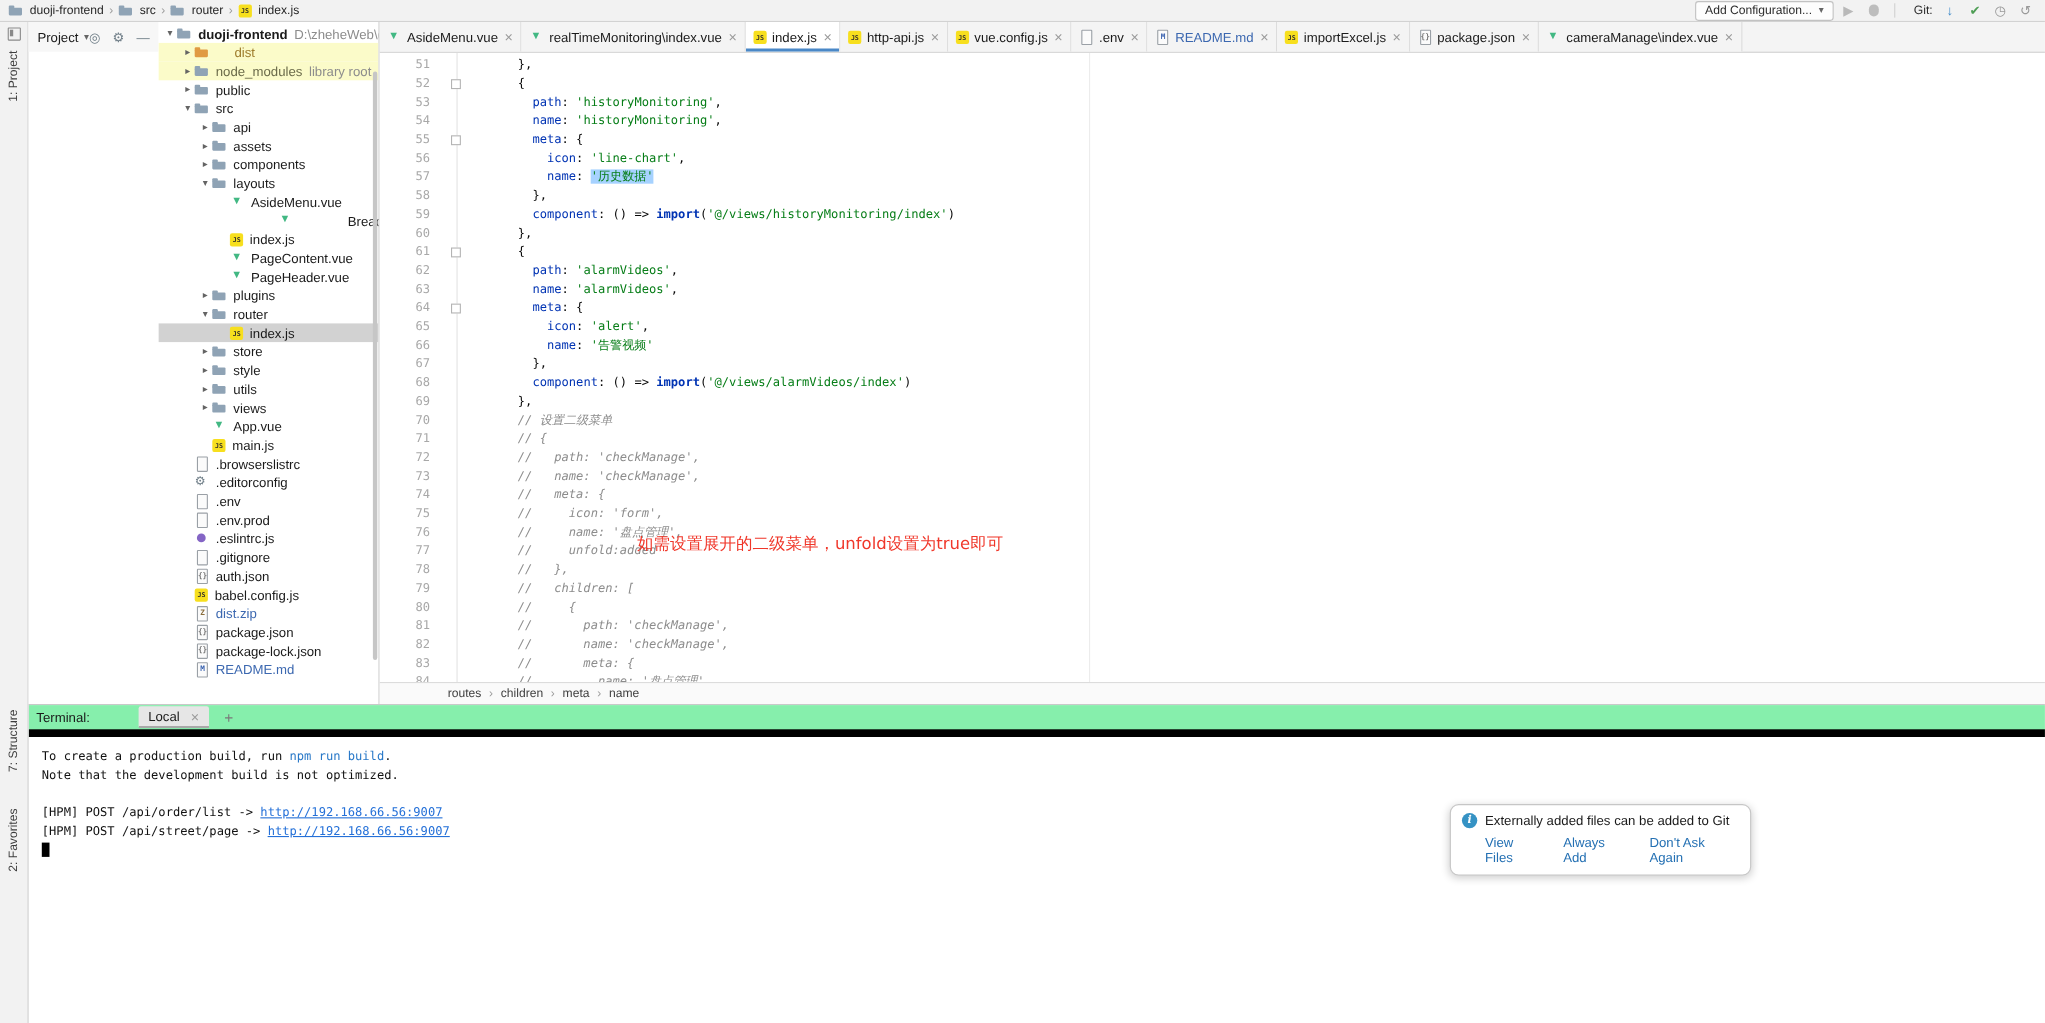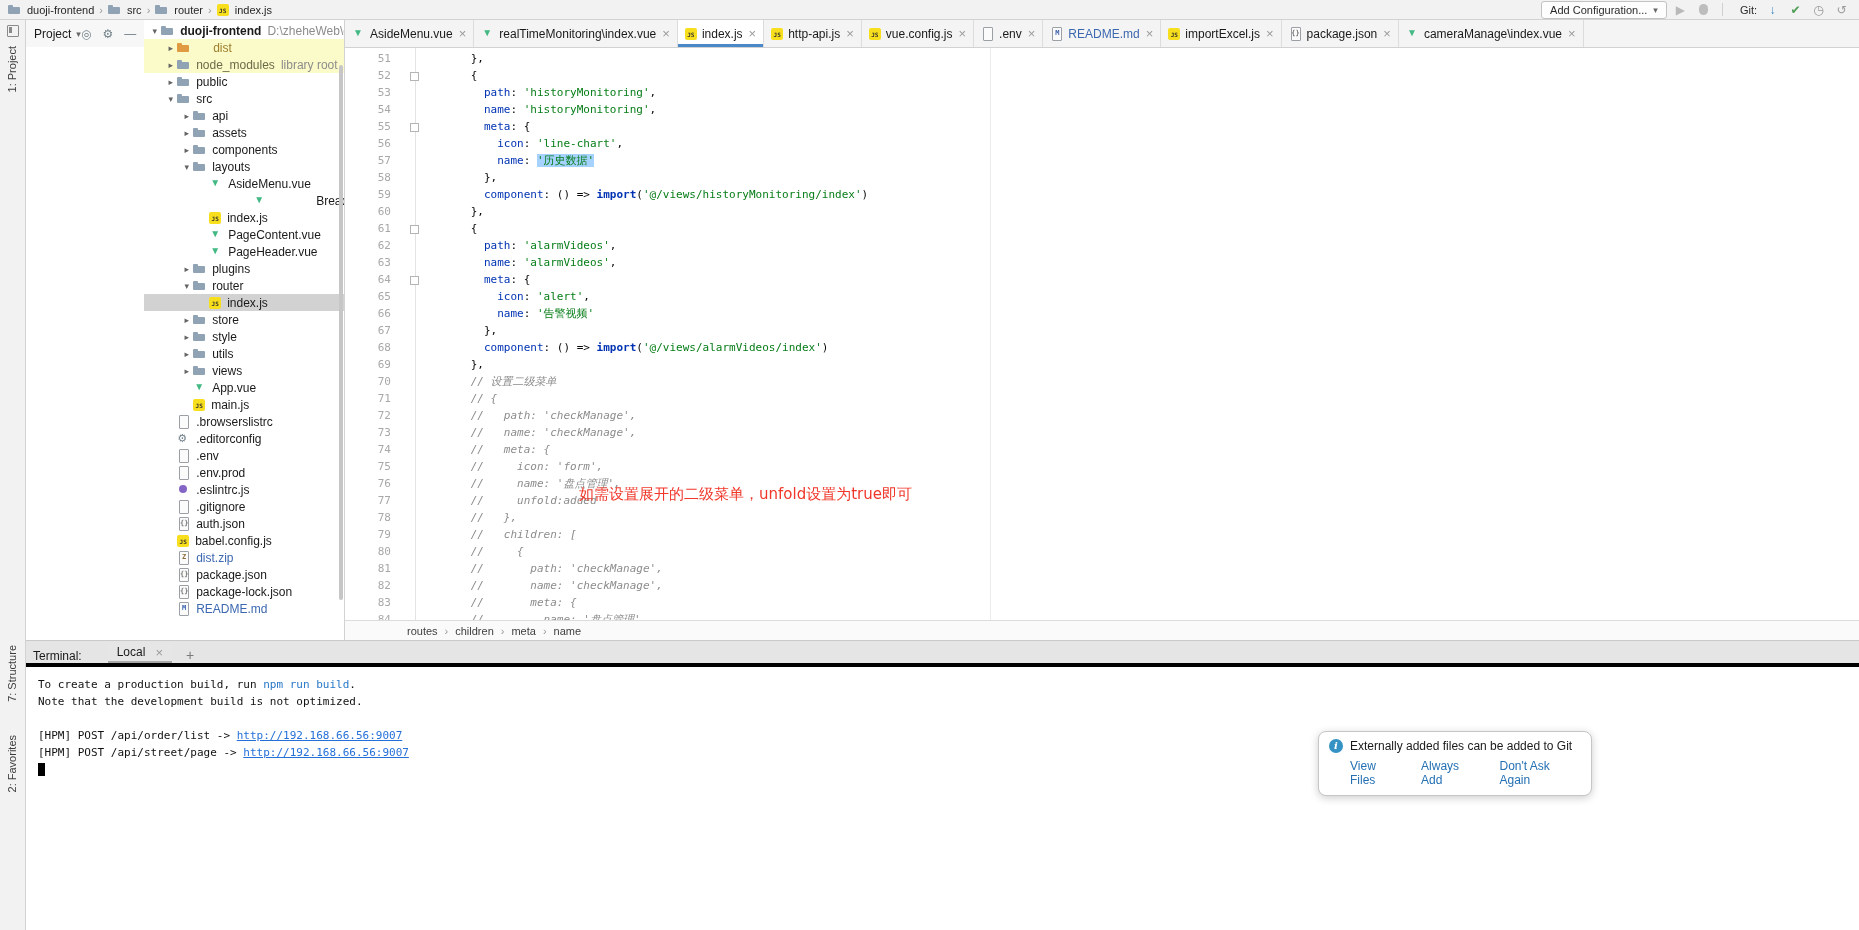--- a/index.html
+++ b/index.html
@@ -87,23 +87,23 @@
   .tk-kw{color:#0033b3;font-weight:bold}
   .tk-c{color:#8c8c8c;font-style:italic}
   .tk-shl{color:#067d17;background:#a6d2ff}
   .annot{position:absolute;left:234px;top:437px;font:15px "DejaVu Sans","Liberation Sans",sans-serif;z-index:2;white-space:nowrap}
   .ebc{height:19px;display:flex;align-items:center;border-top:1px solid #dcdcdc;padding-left:62px;gap:7px;background:#fafafa;font-size:11px;color:#404040;flex:none}
   .ebc-item{cursor:pointer}
   .ebc-sep{color:#9a9a9a}
 
   
   .terminal{flex:1;display:flex;flex-direction:column;border-top:1px solid #c9c9c9;min-height:0;background:#fff}
-  .thead{height:22px;display:flex;align-items:flex-end;background:#e5e5e5;border-bottom:4px solid #000000;flex:none}
+  .thead{height:22px;display:flex;align-items:center;background:#86efac;border-bottom:7px solid #000000;flex:none}
   .term-label{margin-left:7px;color:#1a1a1a}
-  .term-tab{margin-left:26px;display:flex;align-items:center;gap:6px;padding:2px 9px;background:#e6e6e6;border-radius:2px 2px 0 0;border-bottom:2px solid #a8a8a8;cursor:pointer}
+  .term-tab{margin-left:44px;display:flex;align-items:center;gap:6px;padding:2px 9px;background:#e6e6e6;border-radius:2px 2px 0 0;border-bottom:2px solid #a8a8a8;cursor:pointer}
   .term-plus{margin-left:14px;color:#7a7a7a;font-size:14px;cursor:pointer}
   .tbody{flex:1;padding:9px 0 0 12px;font:11px/17px "DejaVu Sans Mono",monospace;color:#111;position:relative}
   .tline{height:17px;white-space:pre}
   .ttk-p{color:#111}
   .ttk-cmd{color:#2878c8}
   .ttk-link{color:#2470d8;text-decoration:underline;cursor:pointer}
   .cursor{width:7px;height:13px;background:#000;margin-top:2px}
 
   
   .notif{position:absolute;left:1318px;top:731px;width:252px;background:#fff;border:1px solid #c6c6c6;border-radius:8px;box-shadow:0 2px 8px rgba(0,0,0,.2);padding:7px 10px 8px;font-size:12px;z-index:10}

